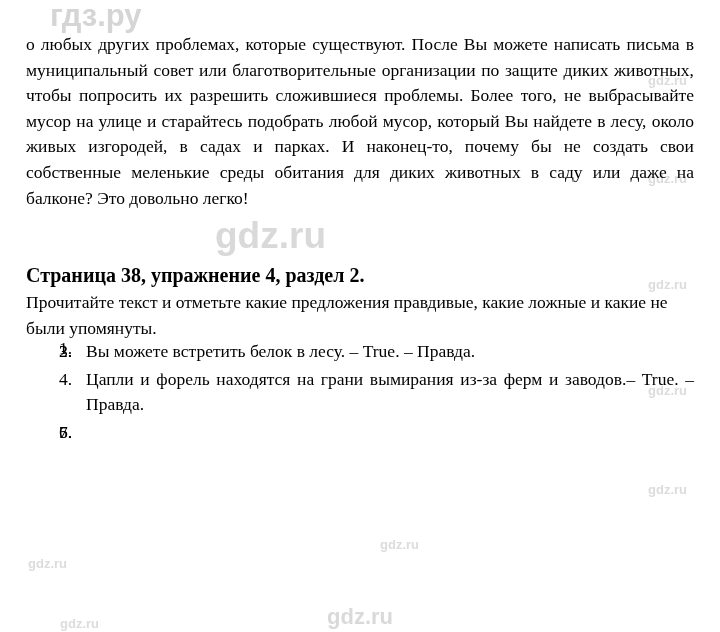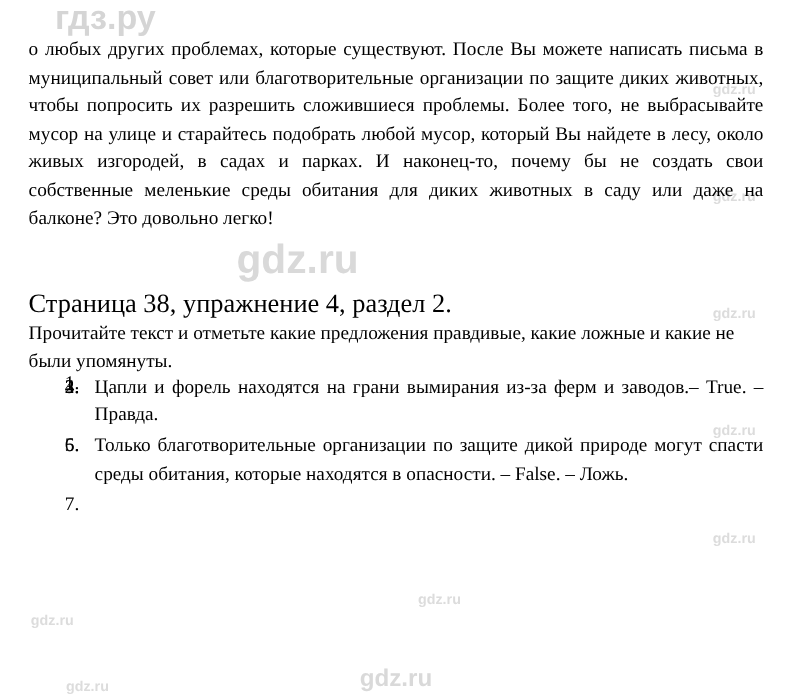--- a/index.html
+++ b/index.html
@@ -74,22 +74,22 @@
   #intro-paragraph {
     left: 26px;
     top: 32px;
     width: 668px;
   }
 
   .heading {
     position: absolute;
     left: 26px;
     top: 264px;
-    font-size: 24px;
-    font-weight: normal;
+    font-size: 20px;
+    font-weight: bold;
   }
 
   #task-instruction {
     left: 26px;
     top: 290px;
     width: 660px;
     text-align: left;
   }
 
   ol.answers {
@@ -145,30 +145,30 @@
 
   <ol class="answers">
     <li>
       <span class="num">1.</span>
     </li>
     <li>
       <span class="num">2.</span>
     </li>
     <li>
       <span class="num">3.</span>
+      <span>Вы можете встретить белок в лесу. – True. – Правда.</span>
     </li>
     <li>
       <span class="num">4.</span>
       <span>Цапли и форель находятся на грани вымирания из-за ферм и заводов.– True. – Правда.</span>
     </li>
     <li>
       <span class="num">5.</span>
     </li>
     <li class="tight">
       <span class="num">6.</span>
-      <span>Только благотворительные организации по защите дикой природе могут спасти среды обитания, которые находятся в опасности. – False. – Ложь.</span>
     </li>
     <li>
       <span class="num">7.</span>
     </li>
   </ol>
 
 </div>
 
 </body></html>

